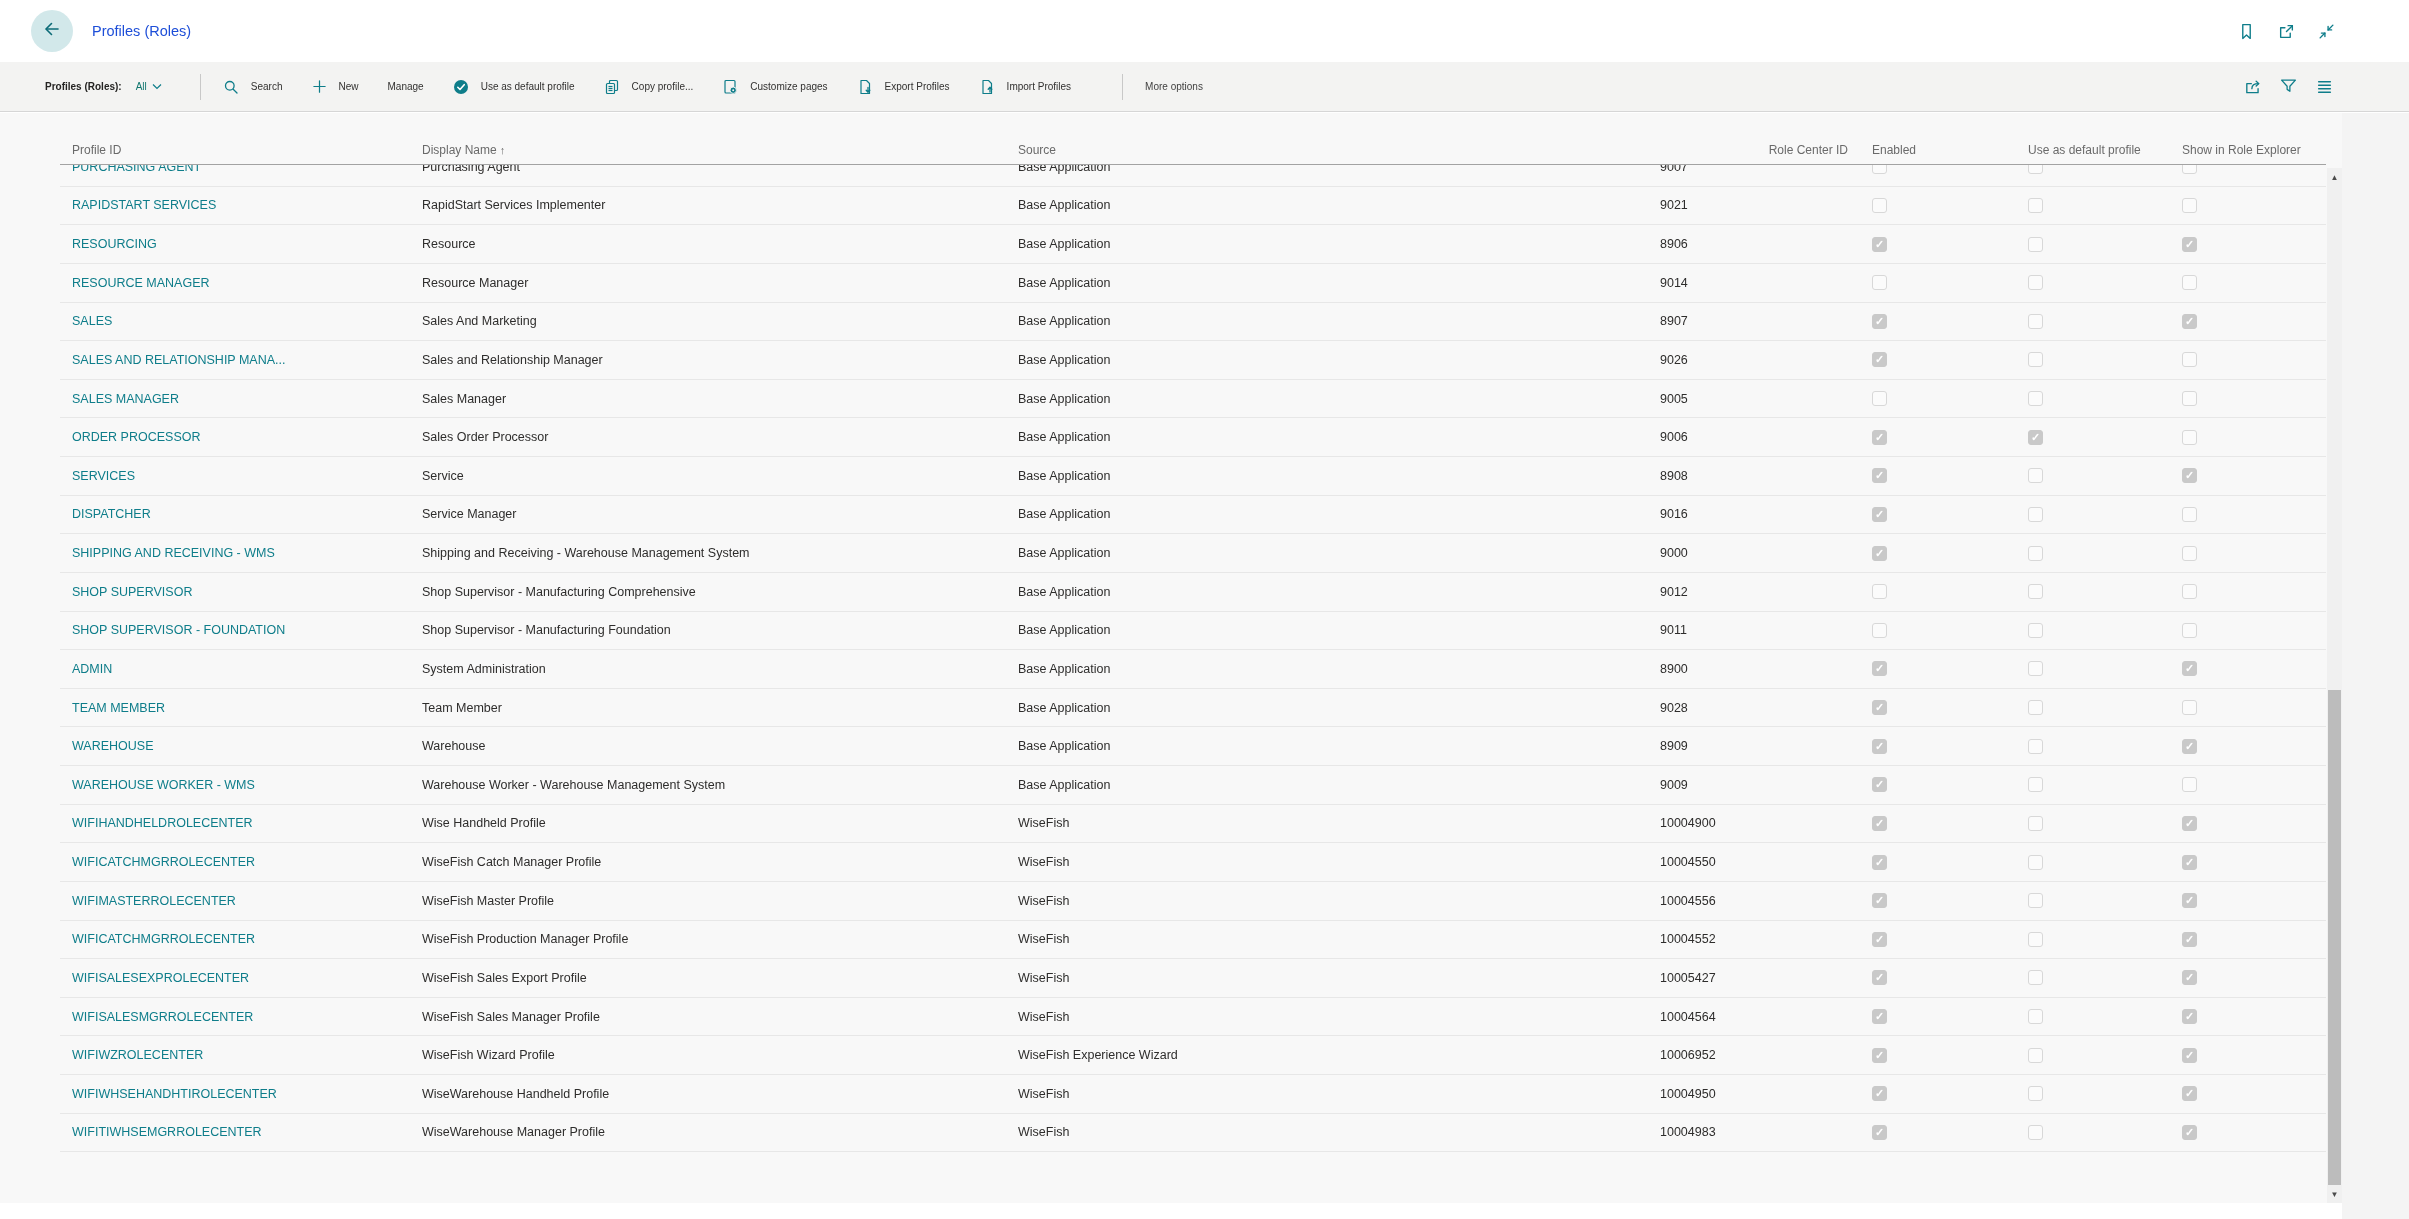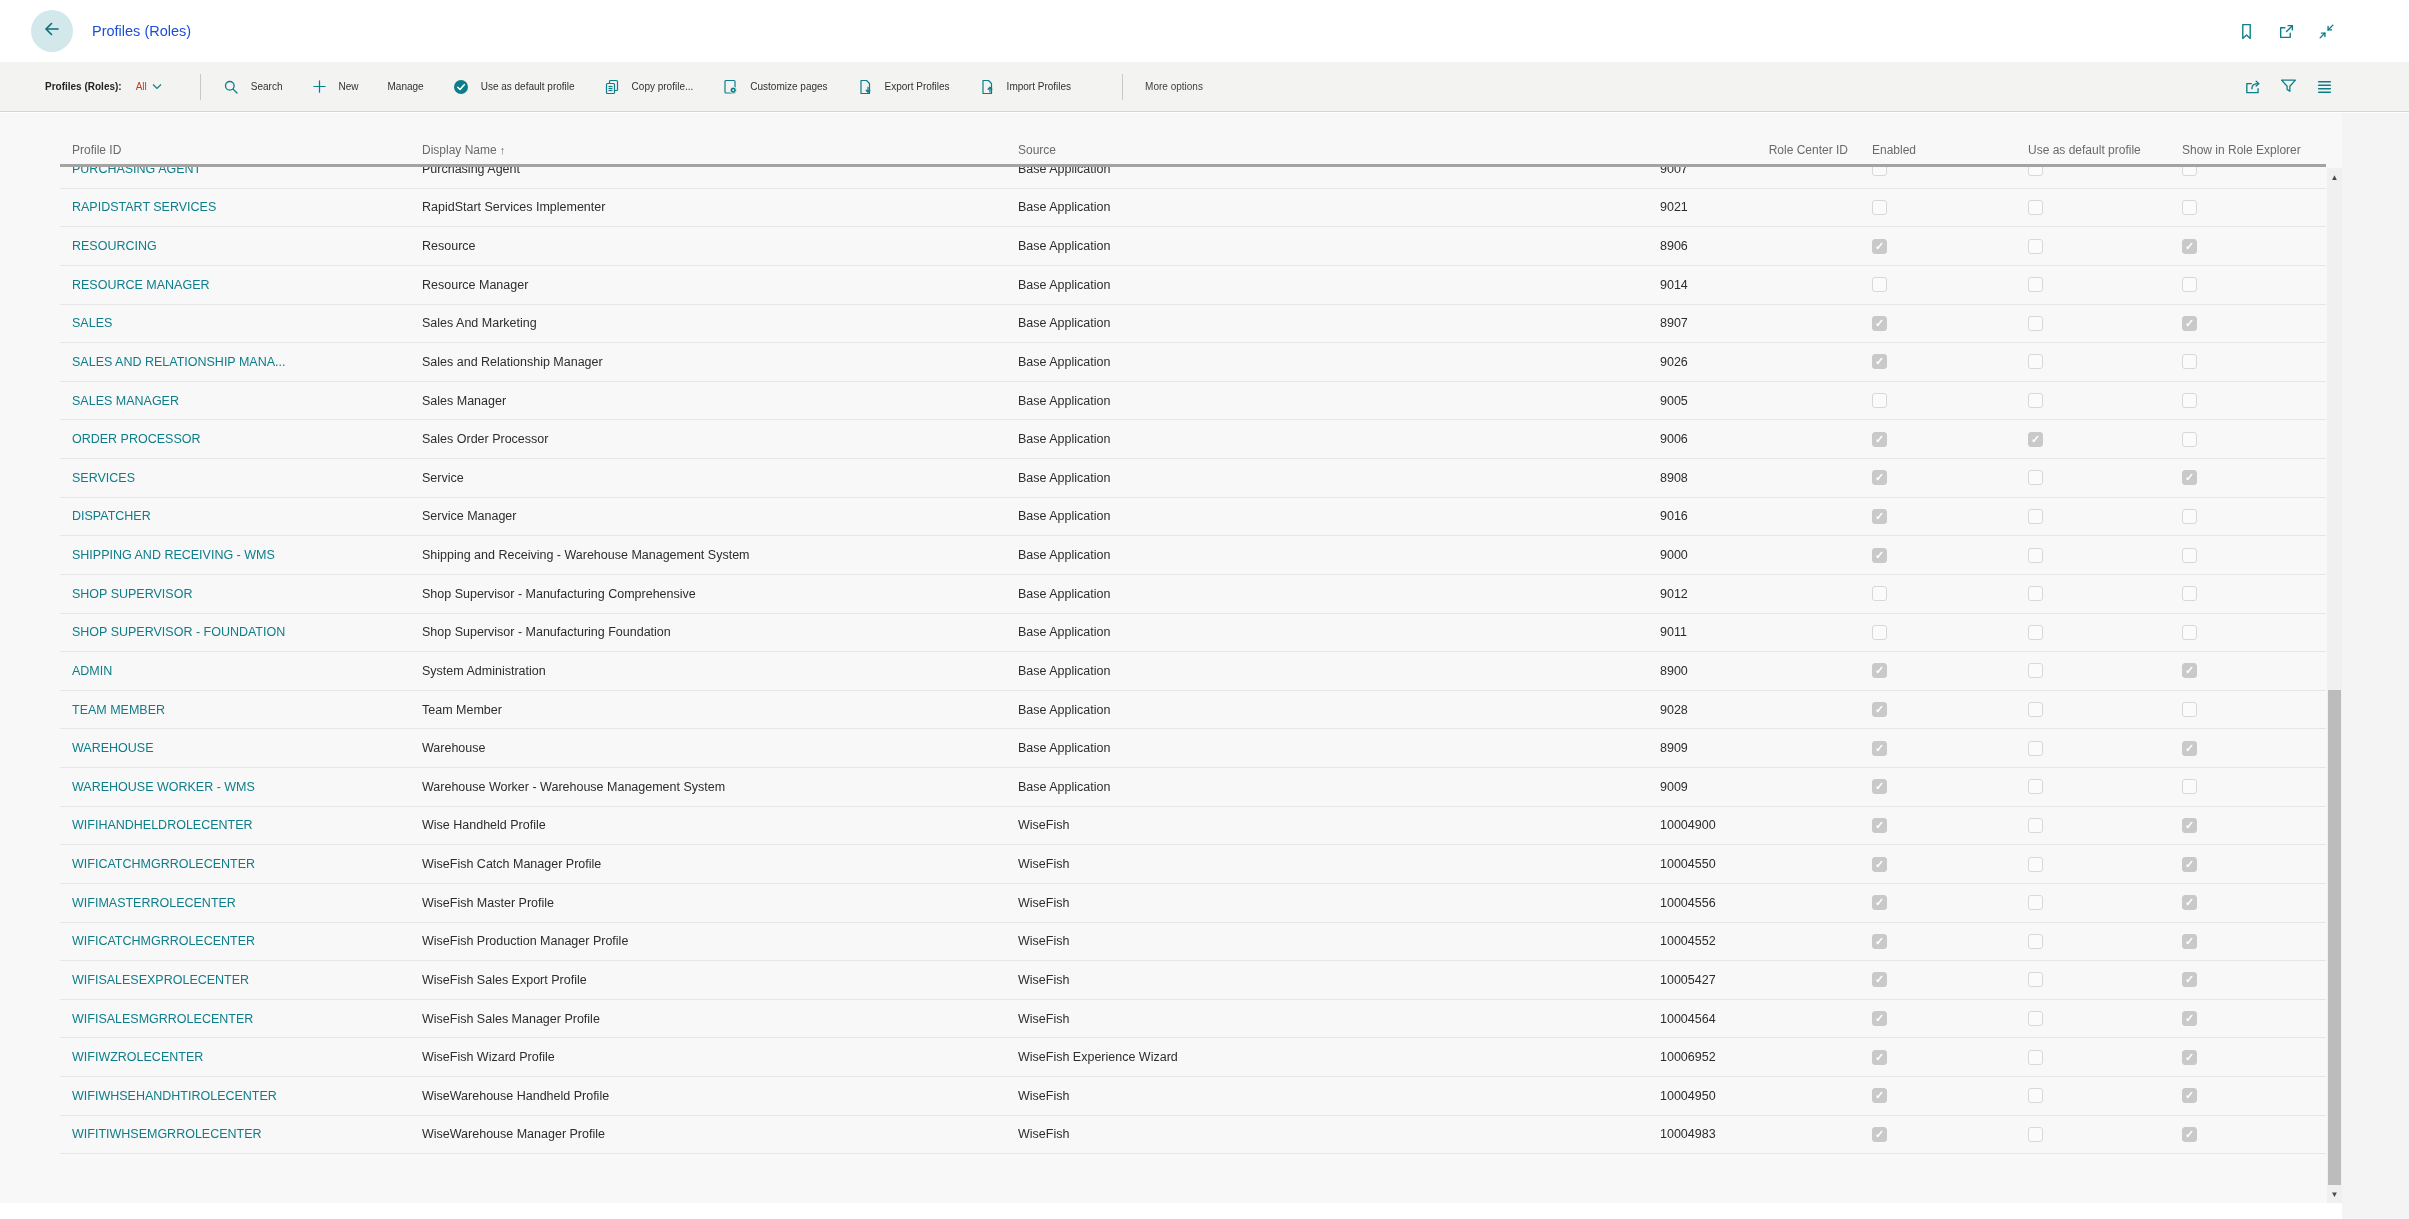--- a/index.html
+++ b/index.html
@@ -13,36 +13,36 @@
   .page-title{position:absolute;left:92px;top:0;height:62px;line-height:62px;
               font-size:14.5px;color:#1d4ed8;}
   .title-icons{position:absolute;right:74px;top:0;height:62px;display:flex;align-items:center;gap:23px;}
   .tico{width:17px;height:17px;display:block;cursor:pointer;}
 
   
   .actionbar{position:absolute;top:62px;left:0;right:0;height:50px;background:#f3f3f2;
              border-bottom:1px solid #d6d6d6;display:flex;align-items:center;
              padding-left:45px;font-size:10px;color:#323130;box-sizing:border-box;}
   .caption{font-weight:bold;color:#252423;margin-right:14px;white-space:nowrap;}
-  .view-filter{color:#c2410c;display:flex;align-items:center;gap:5px;margin-right:16px;cursor:pointer;}
+  .view-filter{color:#0f766e;display:flex;align-items:center;gap:5px;margin-right:16px;cursor:pointer;}
   .vdiv{width:1px;height:26px;background:#c8c8c8;margin:0 22px;}
   .act{display:flex;align-items:center;gap:12px;background:none;border:none;font:inherit;
        color:#323130;cursor:pointer;padding:0;margin-right:29px;white-space:nowrap;}
   .act svg{display:block;}
   .more{margin-right:0;color:#424242;}
   .actionbar-right{margin-left:auto;display:flex;align-items:center;gap:19px;padding-right:76px;}
 
   
   .content{position:absolute;top:113px;left:0;right:0;bottom:0;background:#fff;}
   .table-panel{position:absolute;left:0;top:0;width:2342px;height:1090px;background:#f8f8f8;}
   .right-strip{position:absolute;left:2342px;right:0;top:0;bottom:0;background:#f4f4f4;}
 
   .table{position:absolute;left:60px;top:17px;width:2266px;}
   .grid8{display:grid;grid-template-columns:268px 82px 596px 654px 200px 156px 154px 156px;}
-  .thead{height:34px;border-bottom:3px solid #a3a3a3;align-items:end;}
+  .thead{height:34px;border-bottom:1px solid #a3a3a3;align-items:end;}
   .th{font-size:12px;color:#6a6a6a;padding:0 0 7px 12px;white-space:nowrap;cursor:pointer;}
   .th.num{text-align:right;padding-right:12px;padding-left:0;}
   .sort{font-size:11px;color:#6a6a6a;margin-left:3px;}
 
   .tbody{overflow:hidden;}
   .row{position:relative;height:37.63px;align-items:center;border-bottom:1px solid #e7e7e7;cursor:pointer;}
   .row.clipped{margin-top:-17px;}
   .cell{padding-left:12px;font-size:12.5px;color:#2e2d2c;white-space:nowrap;overflow:hidden;}
   .cell.link{color:#0e7d8a;}
   .cell.num{text-align:left;padding-right:12px;padding-left:0;}

